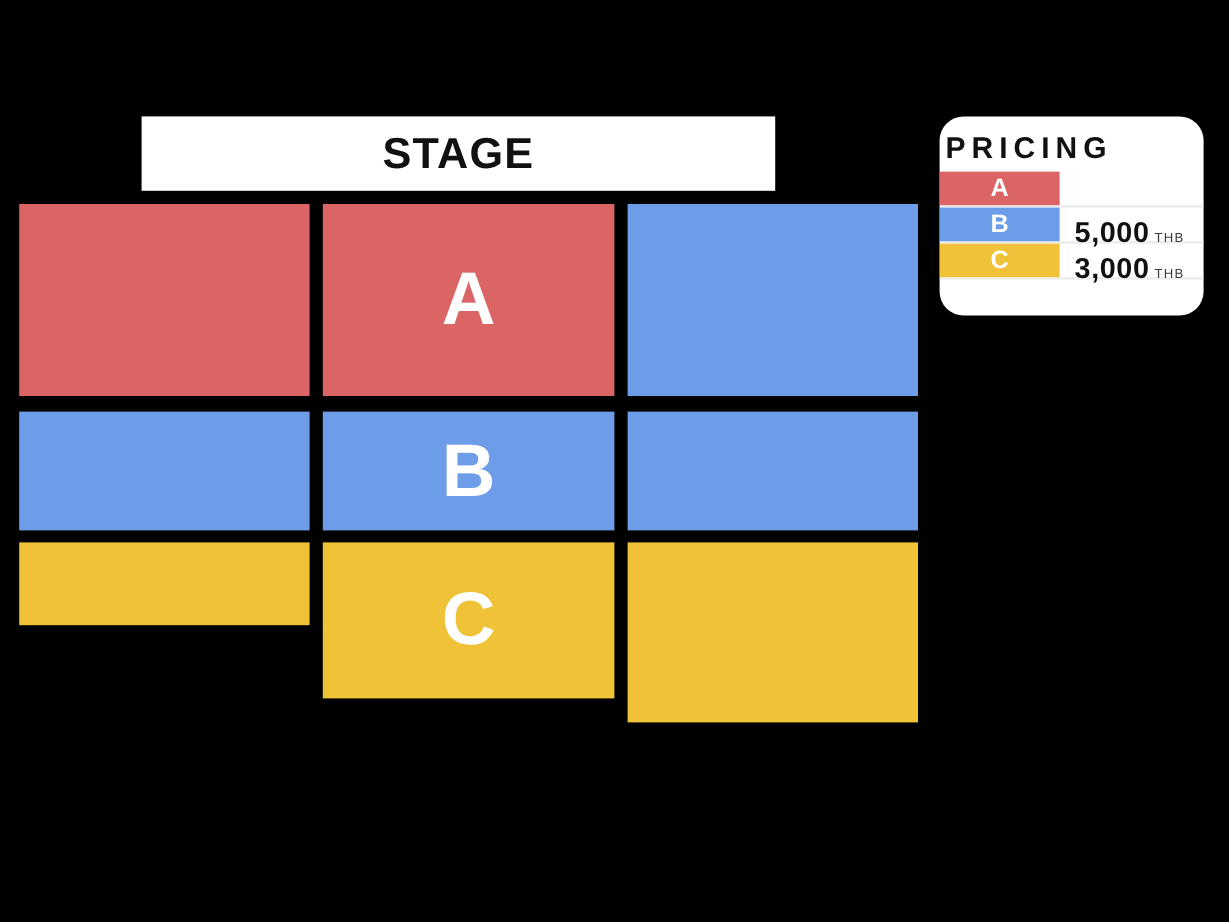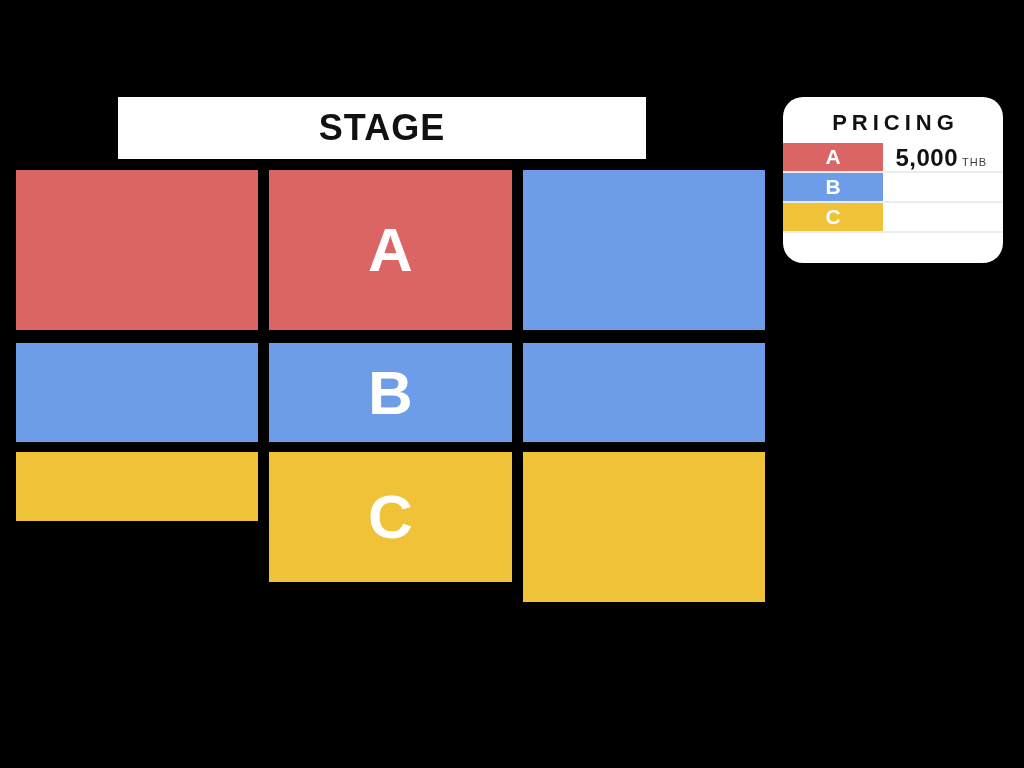--- a/index.html
+++ b/index.html
@@ -37,27 +37,27 @@
   .b3{left:16px;top:343px;width:242px;height:99px;}
   .b4{left:269px;top:343px;width:243px;height:99px;}
   .b5{left:523px;top:343px;width:242px;height:99px;}
   .b6{left:16px;top:452px;width:242px;height:69px;}
   .b7{left:269px;top:452px;width:243px;height:130px;}
   .b8{left:523px;top:452px;width:242px;height:150px;}
 
   
   .pricing-card{position:absolute;left:783px;top:97px;width:220px;height:166px;
                 background:var(--c-card-bg);border-radius:20px;overflow:hidden;}
-  .pricing-title{padding-top:13px;text-align:center;font-size:22px;font-weight:700;
+  .pricing-title{padding-top:13px;font-size:25px;font-weight:700;
                  letter-spacing:5px;text-indent:5px;color:var(--c-text-dark);}
   .price-rows{position:absolute;top:46px;left:0;right:0;}
   .price-row{display:flex;height:30px;border-bottom:2px solid var(--c-row-divider);align-items:stretch;}
   .swatch{width:100px;display:flex;align-items:center;justify-content:center;
           font-size:21px;font-weight:700;color:var(--c-text-light);}
-  .price-cell{flex:1;text-align:right;padding-right:16px;line-height:30px;white-space:nowrap;}
+  .price-cell{flex:1;text-align:right;padding-right:16px;line-height:30px;white-space:nowrap;margin-top:37px;}
   .price-value{font-size:24px;font-weight:700;color:var(--c-text-dark);letter-spacing:0.5px;}
   .price-currency{font-size:11px;font-weight:400;color:var(--c-currency-text);letter-spacing:1px;margin-left:4px;}
 </style>
 </head>
 <body>
 
 <div class="canvas">
 
   <div class="stage">
     <span>STAGE</span>
@@ -103,20 +103,23 @@
         </div>
         <div class="price-cell">
           <span class="price-value">5,000</span><span class="price-currency">THB</span>
         </div>
       </div>
 
       <div class="price-row">
         <div class="swatch c-blue">
           <span>B</span>
         </div>
+        <div class="price-cell">
+          <span class="price-value">3,000</span><span class="price-currency">THB</span>
+        </div>
       </div>
 
       <div class="price-row">
         <div class="swatch c-yellow">
           <span>C</span>
         </div>
       </div>
 
     </div>
   </div>

